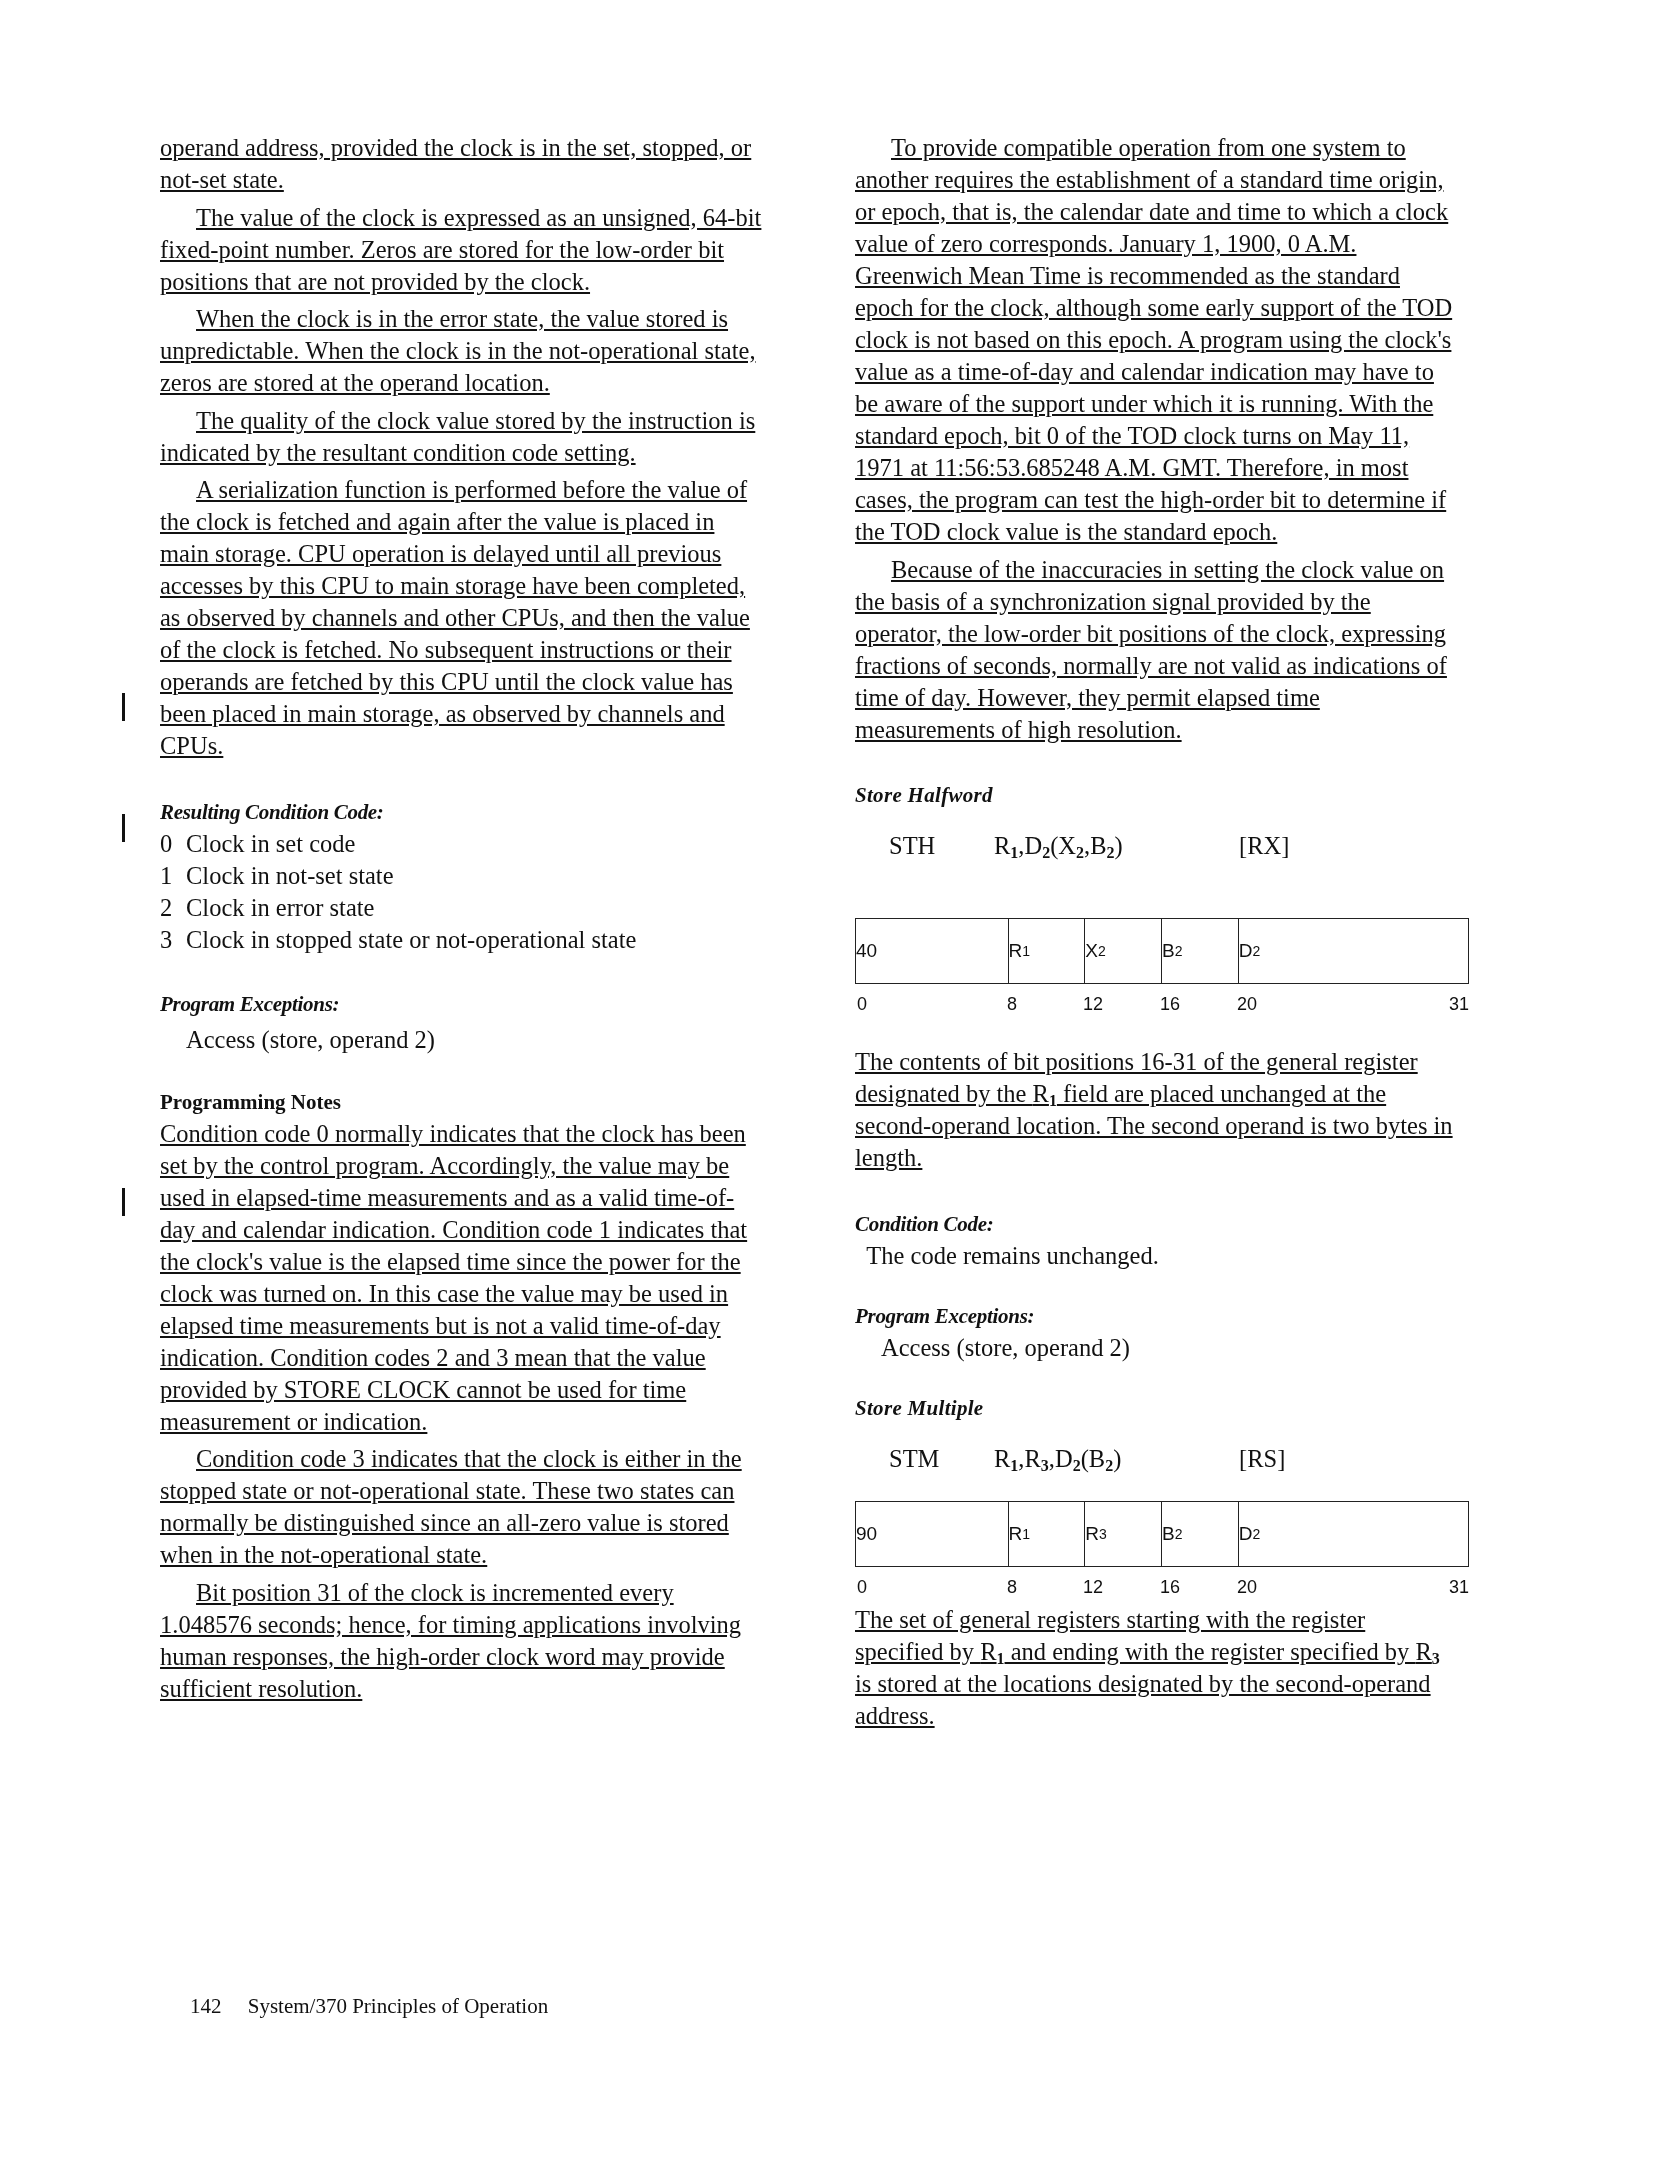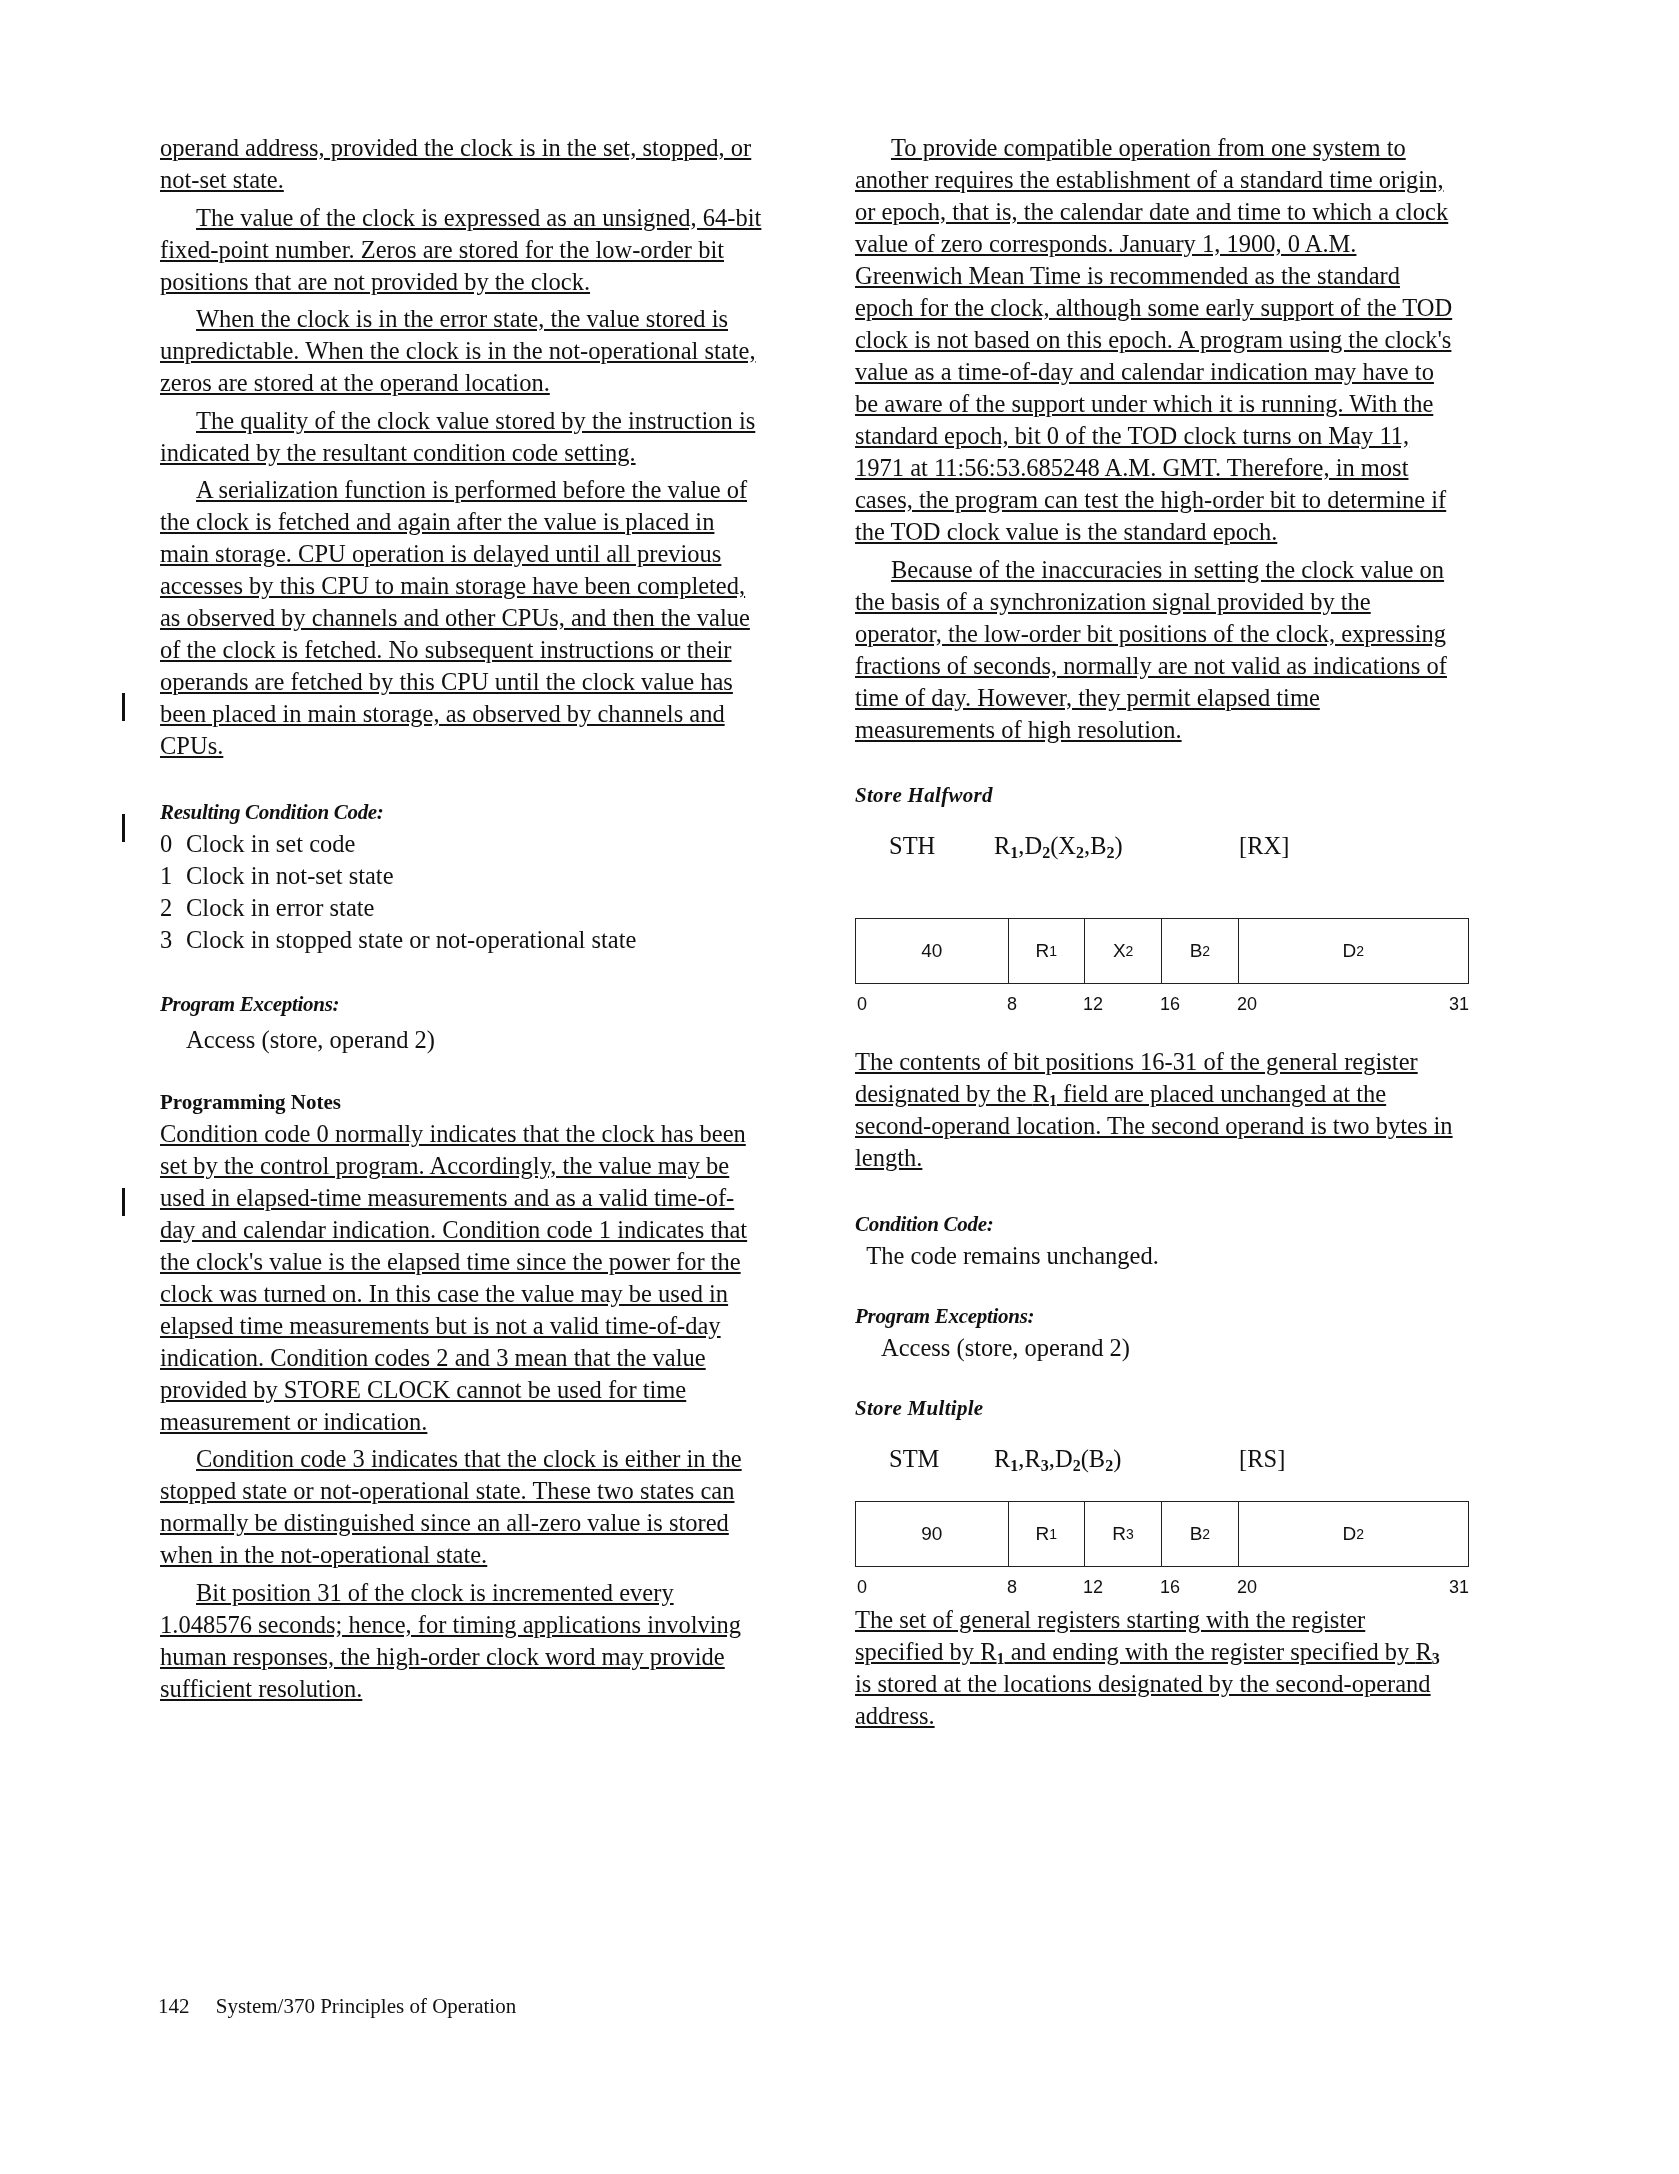--- a/index.html
+++ b/index.html
@@ -21,27 +21,27 @@
     .cc-item { display: flex; }
     .cc-num { width: 26px; }
     .indent1 { padding-left: 26px; }
     .indent2 { padding-left: 11.3px; }
     .fmt-line { display: flex; font-size: 24.5px; }
     .fmt-mn { width: 105px; margin-left: 34px; }
     .fmt-ops { width: 245px; }
     sub { font-size: 16px; vertical-align: -3.8px; line-height: 0; font-weight: bold; }
     .ifmt { position: relative; width: 614px; height: 81px; font-family: "Liberation Sans", "DejaVu Sans", sans-serif; }
     .ifmt-box { position: absolute; left: 0; top: 0; width: 614px; height: 66px; border: 1.9px solid #222; box-sizing: border-box; display: flex; }
-    .ifmt-f { border-right: 1.4px solid #222; display: flex; align-items: center; justify-content: center; font-size: 19px; box-sizing: border-box; }
+    .ifmt-f { border-right: 1.4px solid #222; display: flex; align-items: center; font-size: 19px; box-sizing: border-box; }
     .ifmt-f:last-child { border-right: none; }
     .ifmt-f sub { font-size: 14px; font-weight: normal; vertical-align: -4.7px; }
     .ifmt-ticks { position: absolute; left: 0; top: 70px; width: 614px; height: 21px; font-size: 18px; }
     .ifmt-ticks span { position: absolute; top: 0; }
     .footer { position: absolute; left: 158px; top: 1994px; font-size: 21px; }
-    .footer .pg { margin-right: 21px; }
+    .footer .pg { margin-right: 21px; margin-left: 32px; }
   </style>
 </head>
 <body>
 
 <div class="rev-bar" style="top:693px;"></div>
 <div class="rev-bar" style="top:814px;"></div>
 <div class="rev-bar" style="top:1188px;"></div>
 
 <div class="col col-left">
   <p class="para noindent">operand address, provided the clock is in the set, stopped, or not-set state.</p>

